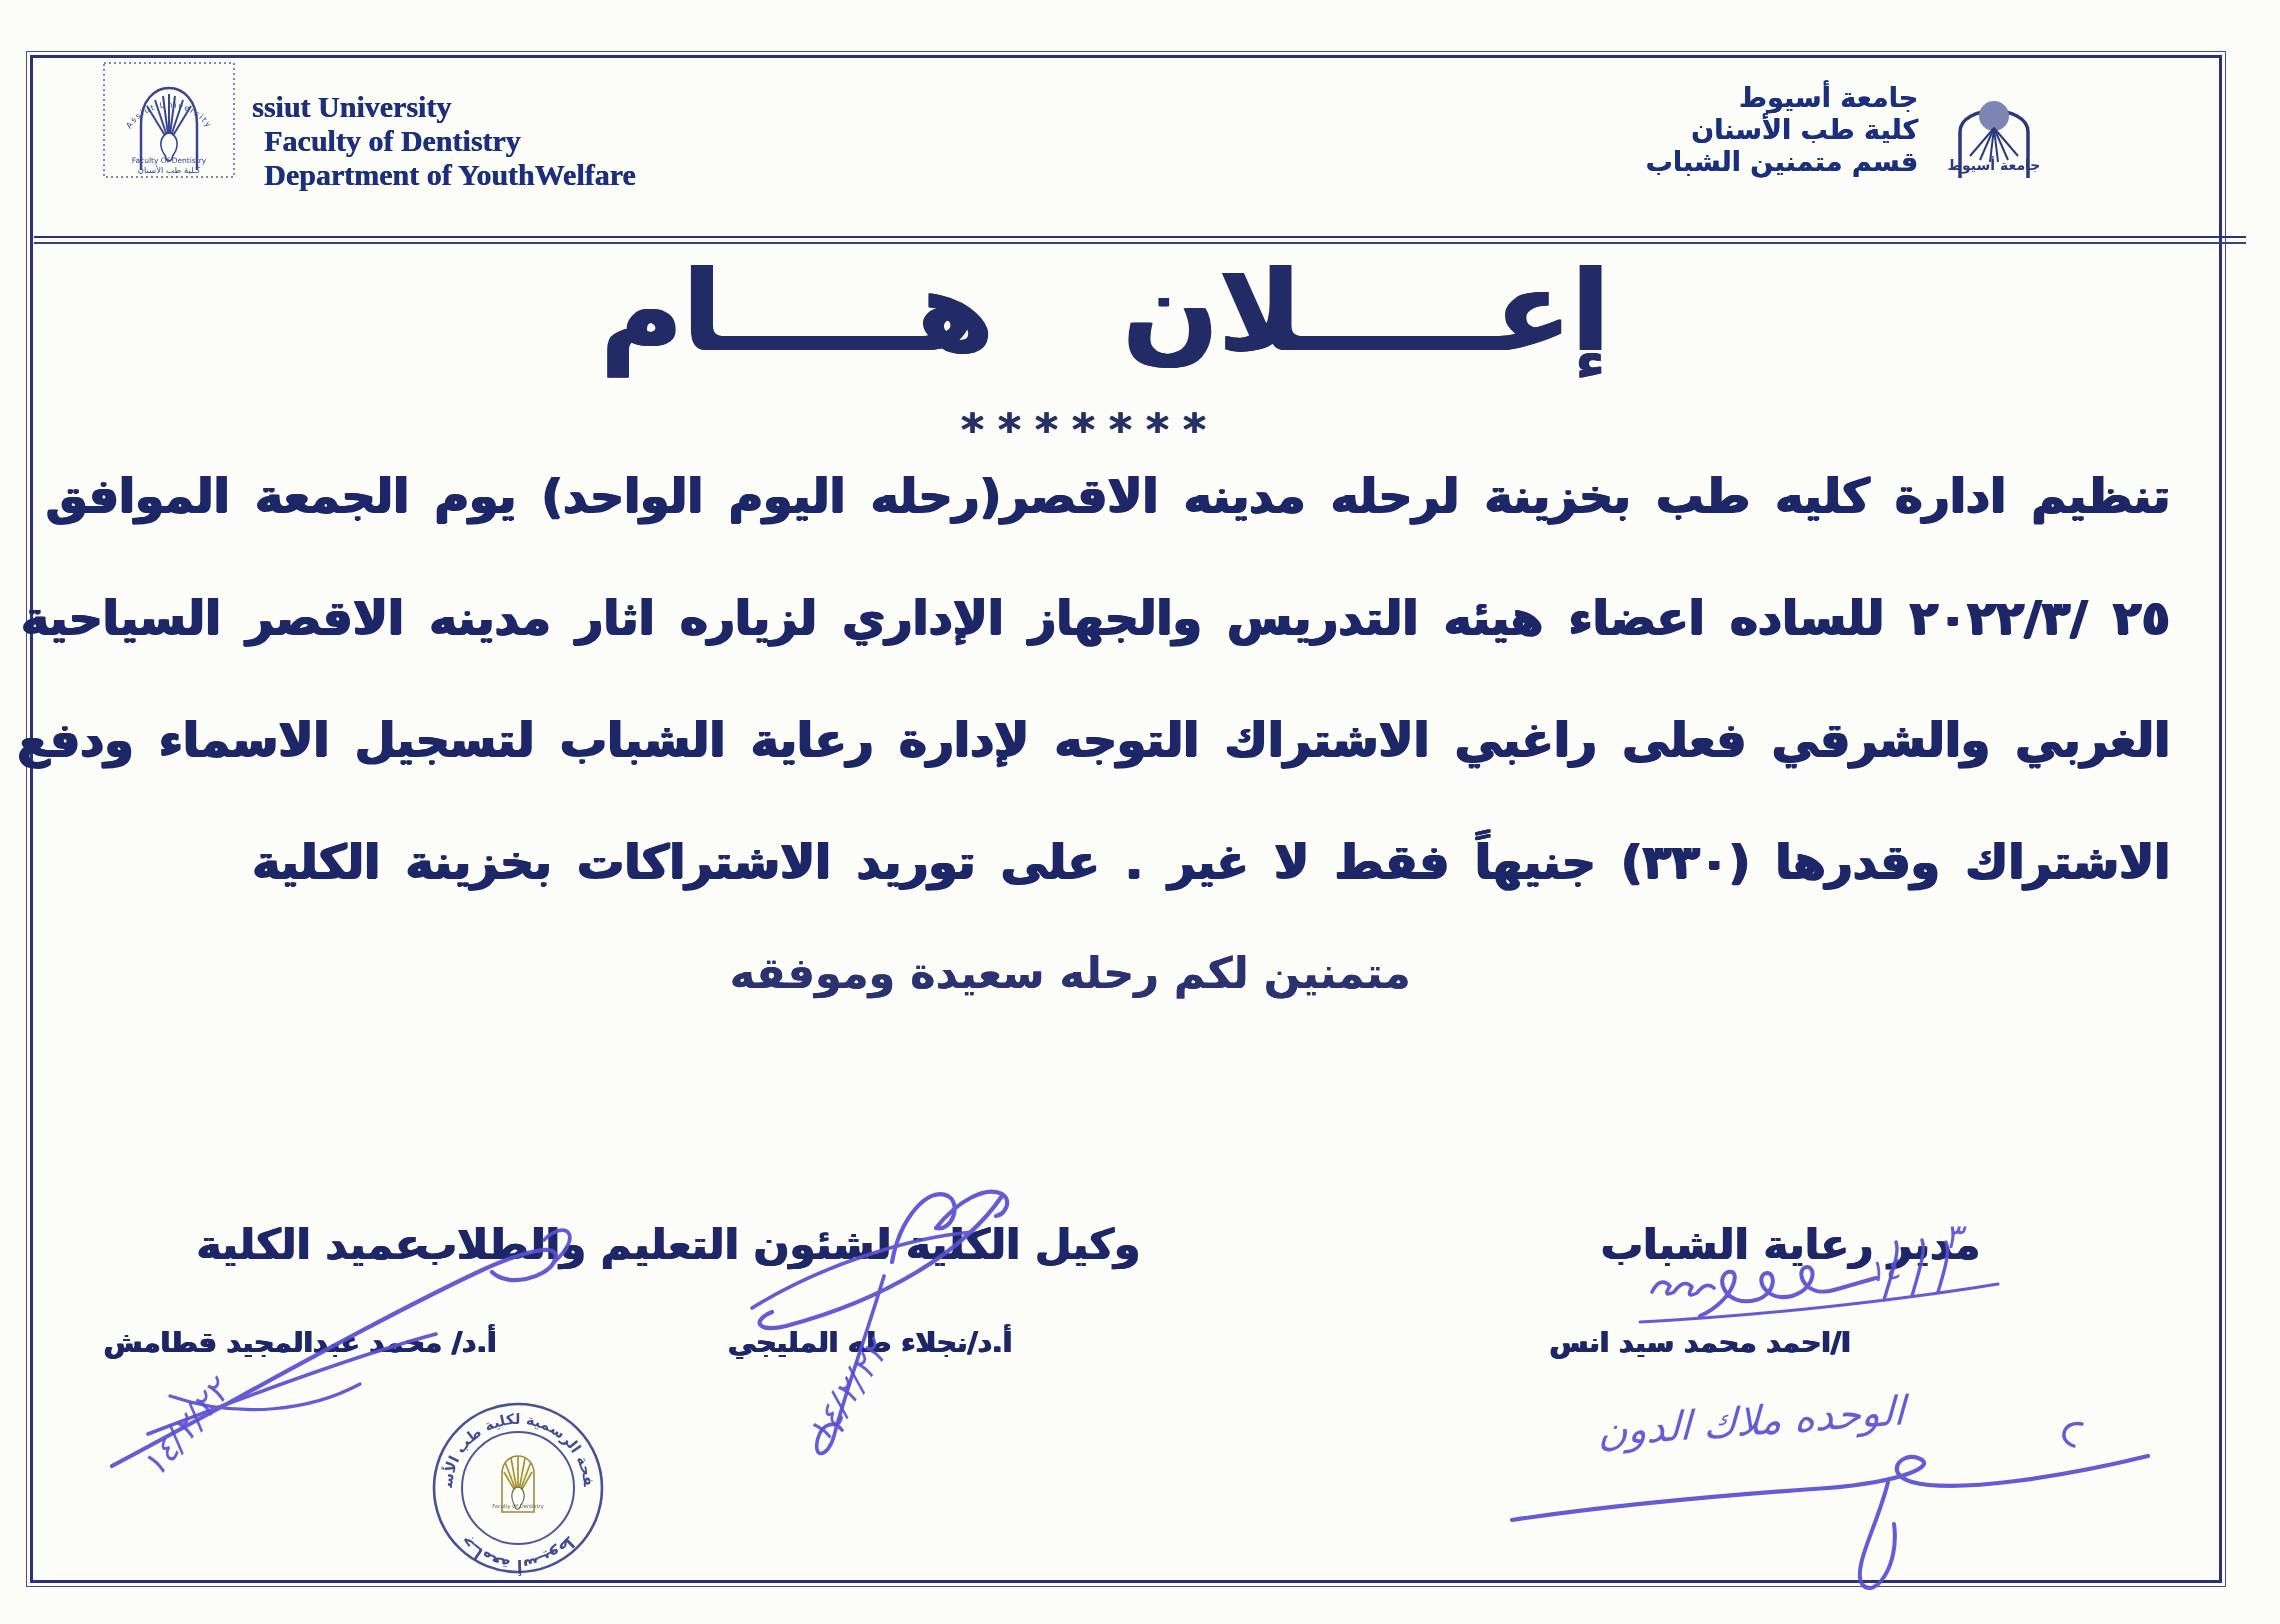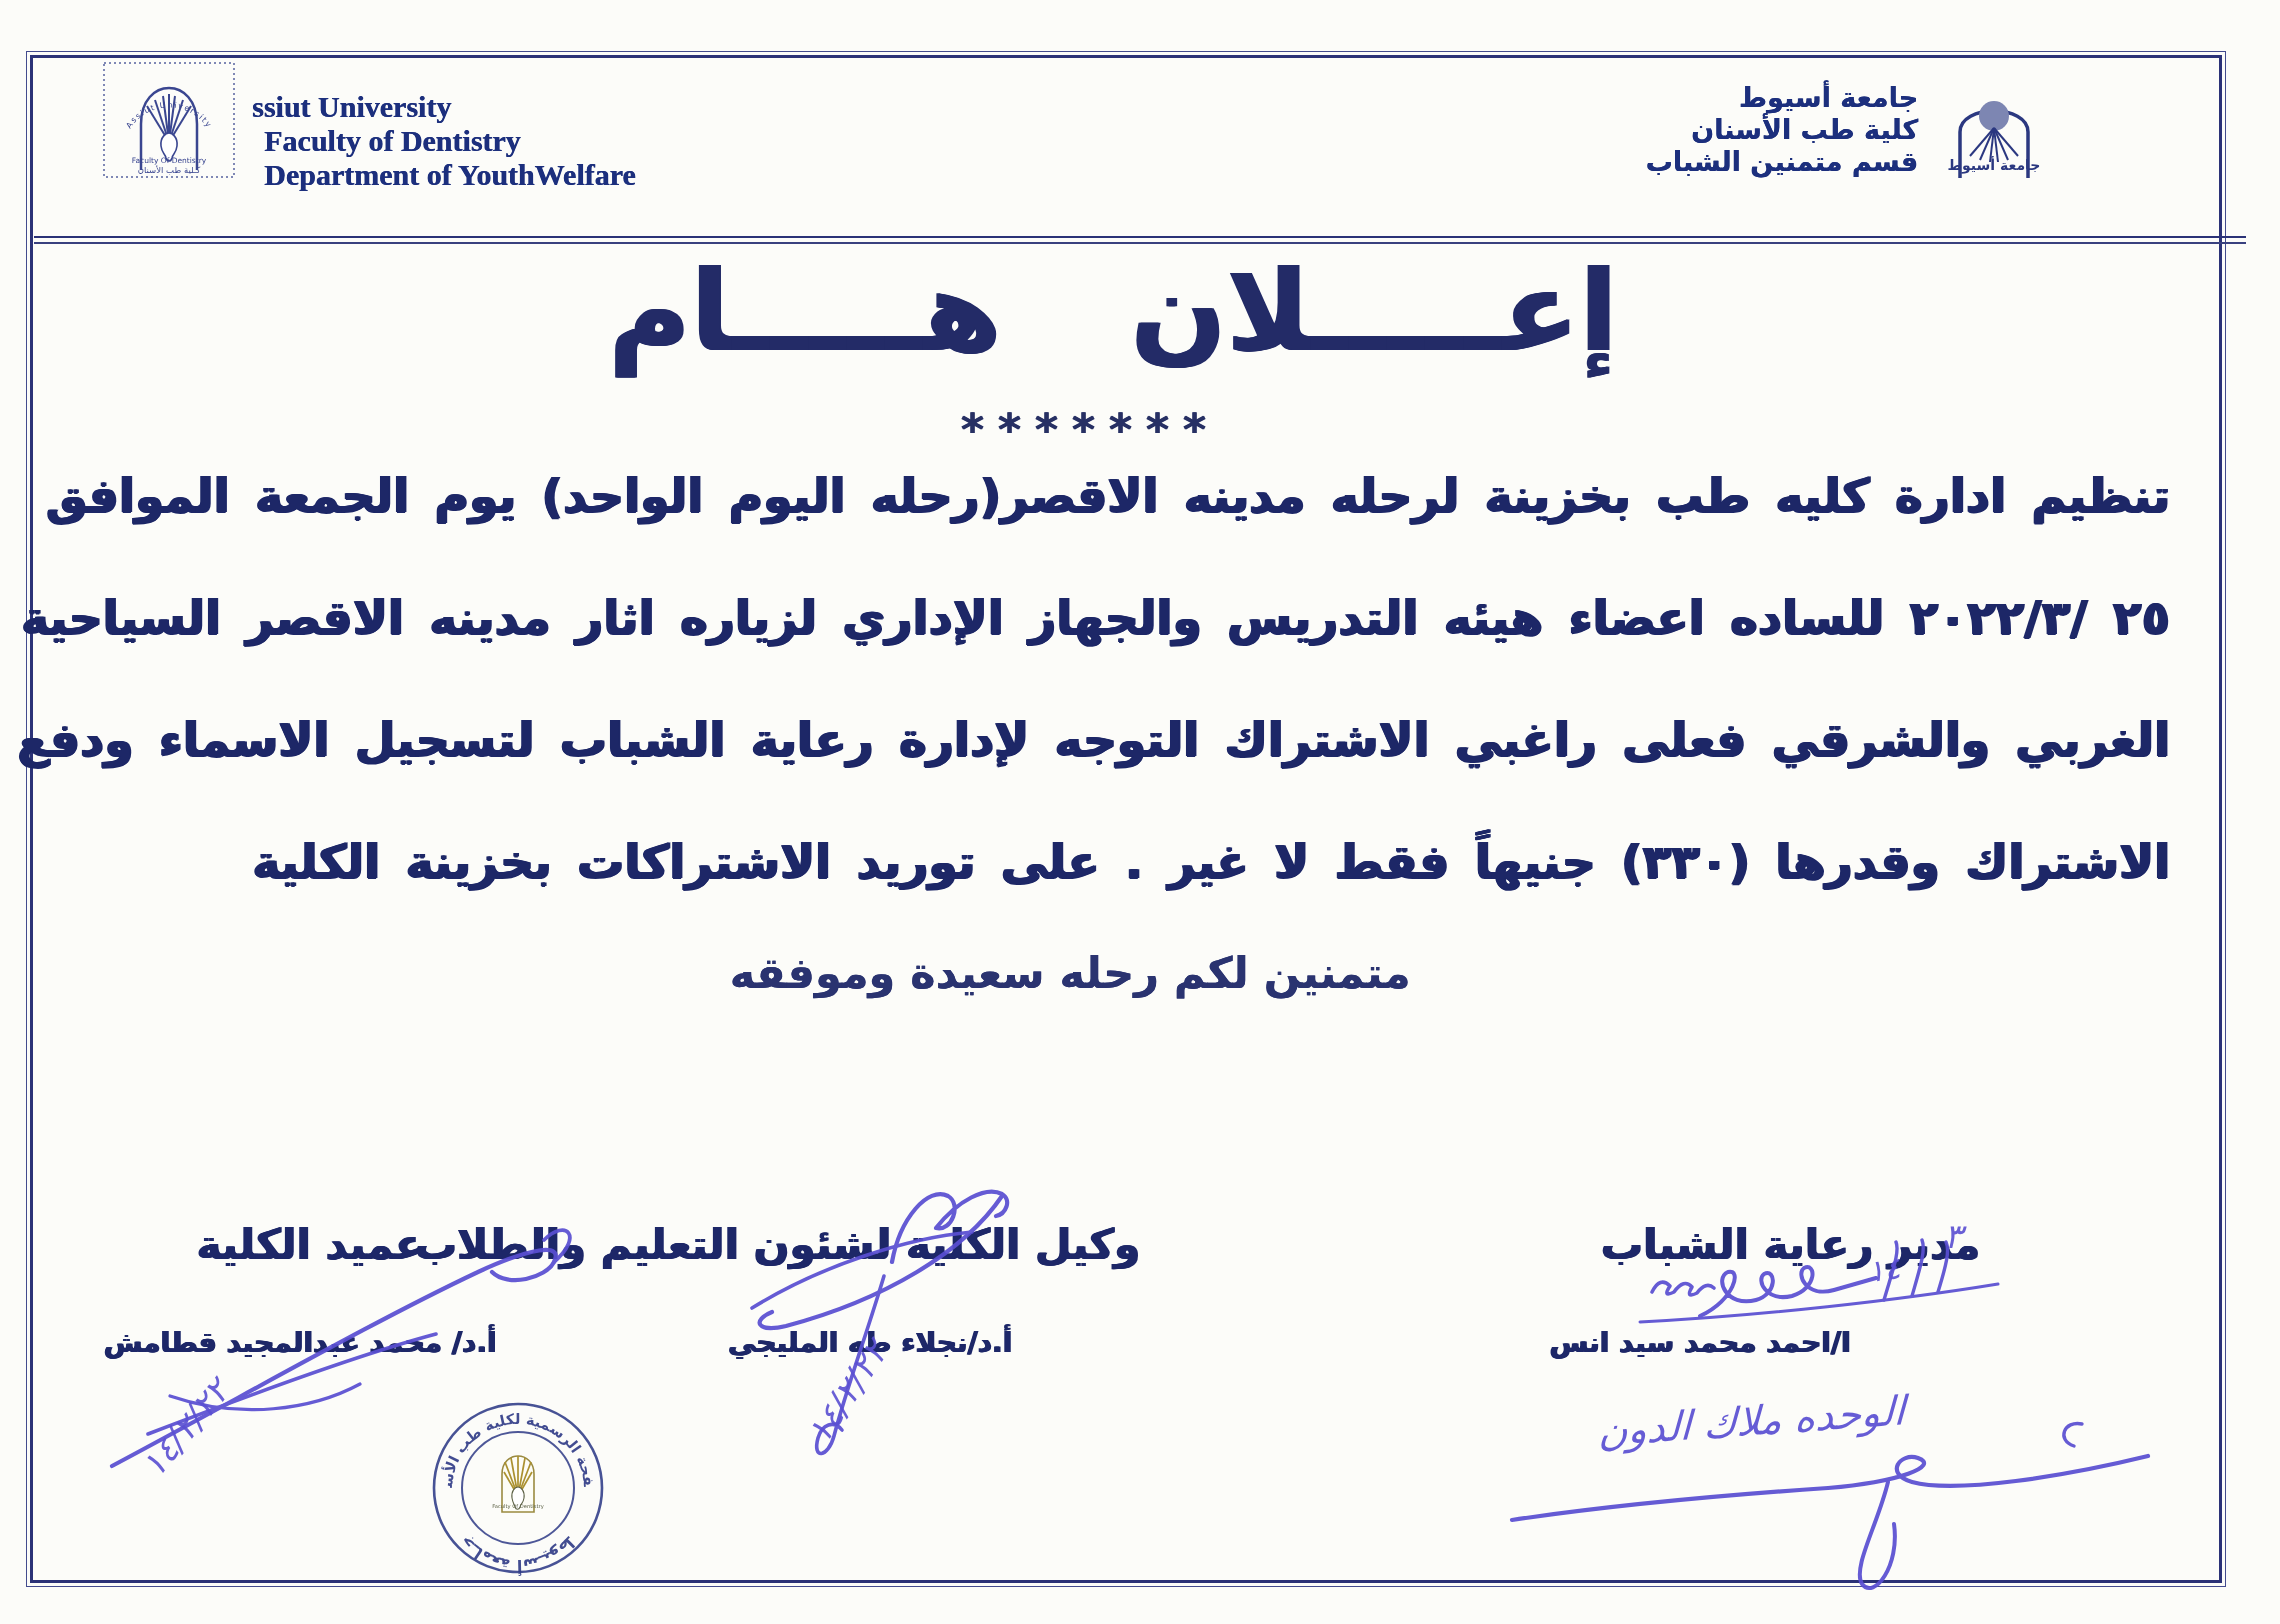--- a/index.html
+++ b/index.html
@@ -33,21 +33,20 @@
     font-weight:bold; font-size:27px; line-height:32px; color:#1c2f7d;
     text-shadow:0.4px 0 0 #1c2f7d;
   }
   .title {
     position:absolute; left:0; top:246px; width:2210px;
     text-align:center; direction:rtl;
     font-size:112px; font-weight:bold; color:#232b67;
     word-spacing:90px; letter-spacing:1px;
     text-shadow:1.4px 0 0 #232b67, -1px 0 0 #232b67;
     white-space:nowrap;
-    padding-left:8px;
   }
   .stars {
     position:absolute; left:0; top:404px; width:2180px;
     text-align:center; font-size:44px; font-weight:bold; color:#273064;
     letter-spacing:14px; text-shadow:1px 0 0 #273064;
   }
   .body-line {
     position:absolute; right:110px; width:2062px; height:122px;
     direction:rtl; text-align:right; white-space:nowrap;
     font-size:47px; font-weight:bold; color:#1d2767;

